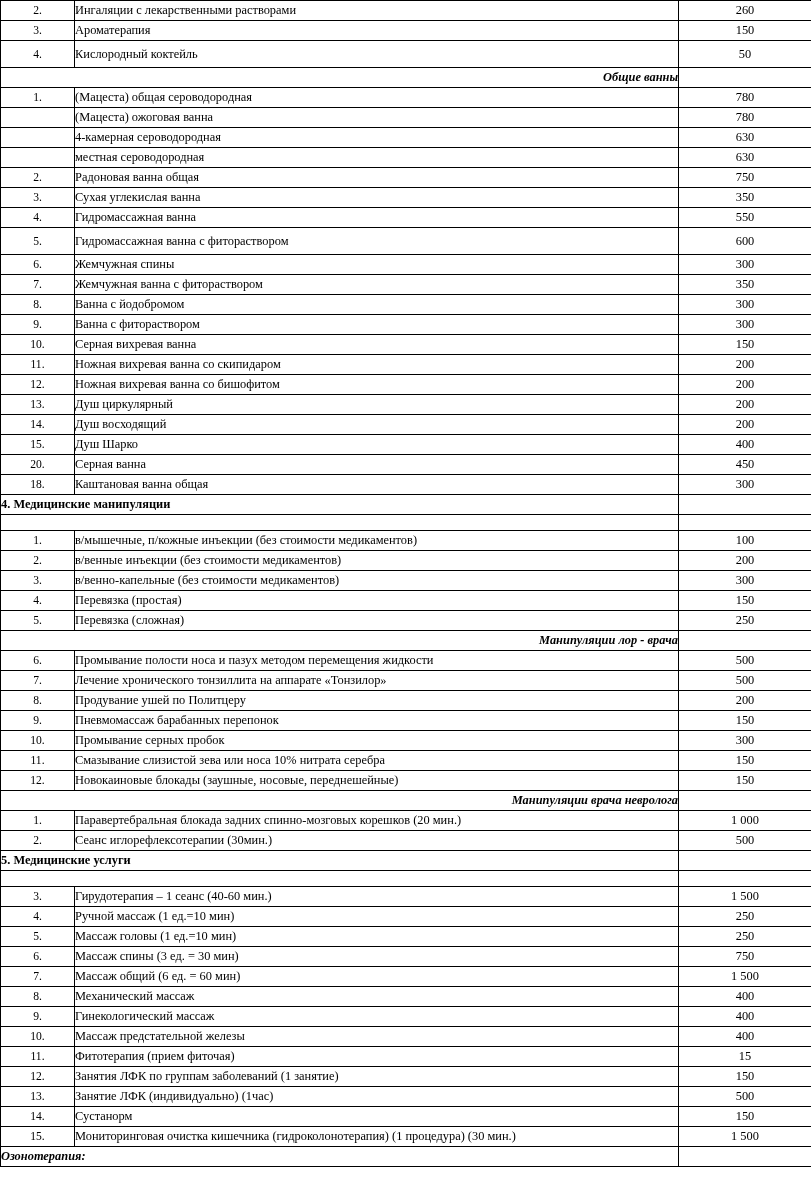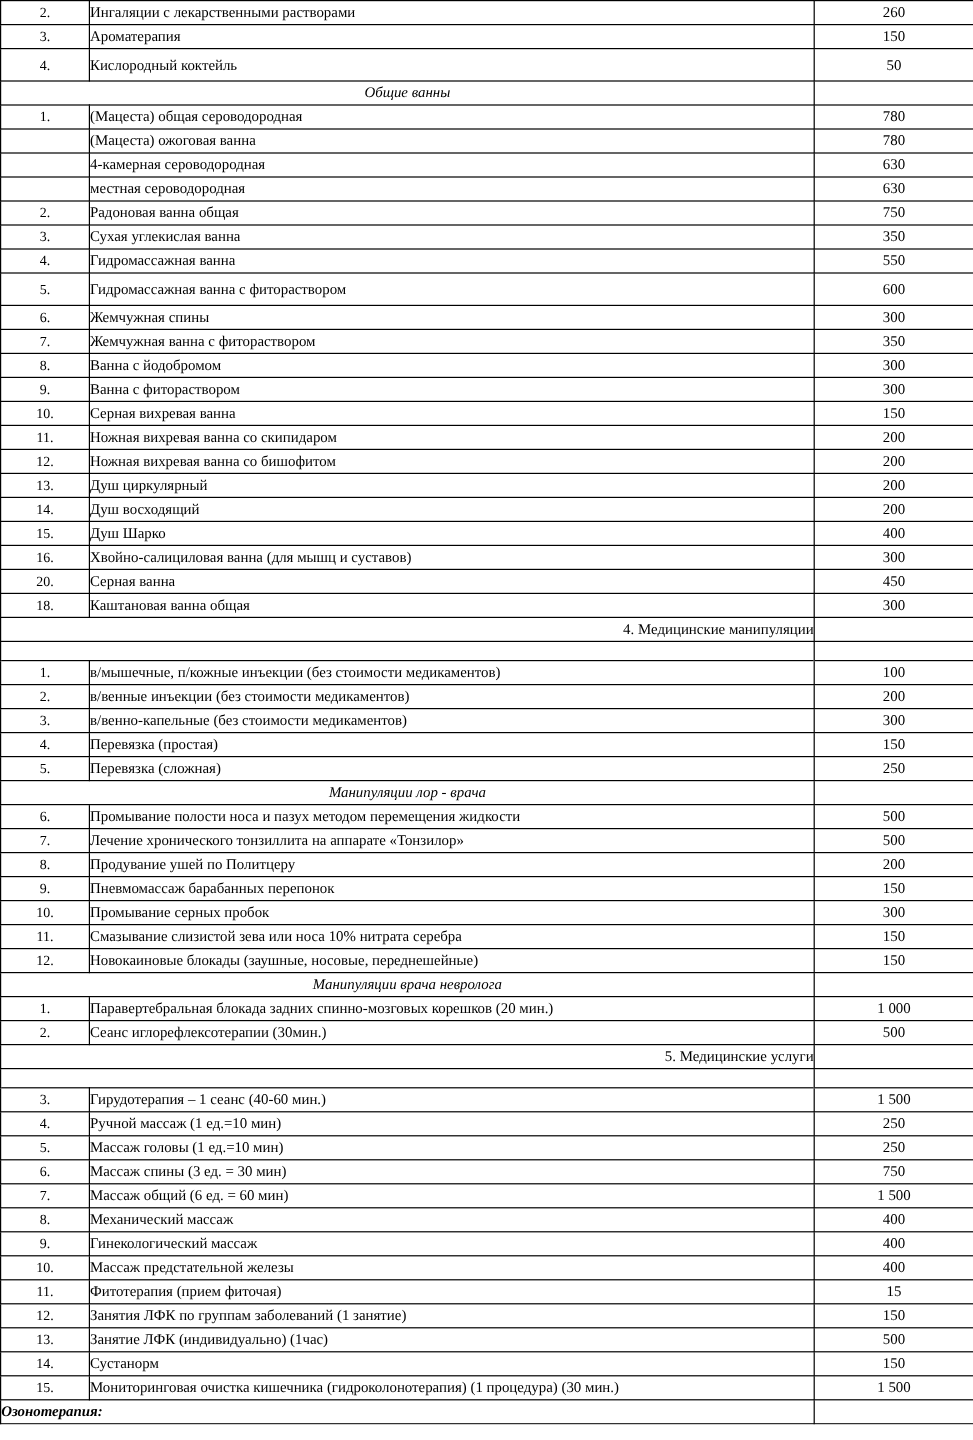--- a/index.html
+++ b/index.html
@@ -44,27 +44,27 @@
     text-align: left;
     white-space: nowrap;
     overflow: hidden;
   }
   td.price {
     text-align: center;
   }
   
   td.sect {
     padding-left: 5px;
-    font-weight: normal;
+    font-weight: bold;
     font-style: italic;
-    text-align: center;
+    text-align: right;
   }
   td.center-head {
-    text-align: right;
-    font-weight: normal;
+    text-align: left;
+    font-weight: bold;
   }
   td.sub-italic {
     padding-left: 8px;
     font-weight: bold;
     font-style: italic;
   }
   tr.tall td { height: 26px; }
   tr.blank td { height: 15px; border-left: 1px solid #000; border-right: 1px solid #000; border-top: none; border-bottom: none; }
   .head-row td { height: 28px; }
 </style>
@@ -182,25 +182,20 @@
           <td class="num">14.</td>
           <td class="name">Душ восходящий</td>
           <td class="price">200</td>
         </tr>
         <tr>
           <td class="num">15.</td>
           <td class="name">Душ Шарко</td>
           <td class="price">400</td>
         </tr>
         <tr>
-          <td class="num">16.</td>
-          <td class="name">Хвойно-салициловая ванна (для мышц и суставов)</td>
-          <td class="price">300</td>
-        </tr>
-        <tr>
           <td class="num">20.</td>
           <td class="name">Серная ванна</td>
           <td class="price">450</td>
         </tr>
         <tr>
           <td class="num">18.</td>
           <td class="name">Каштановая ванна общая</td>
           <td class="price">300</td>
         </tr>
         <tr class="head-row">

